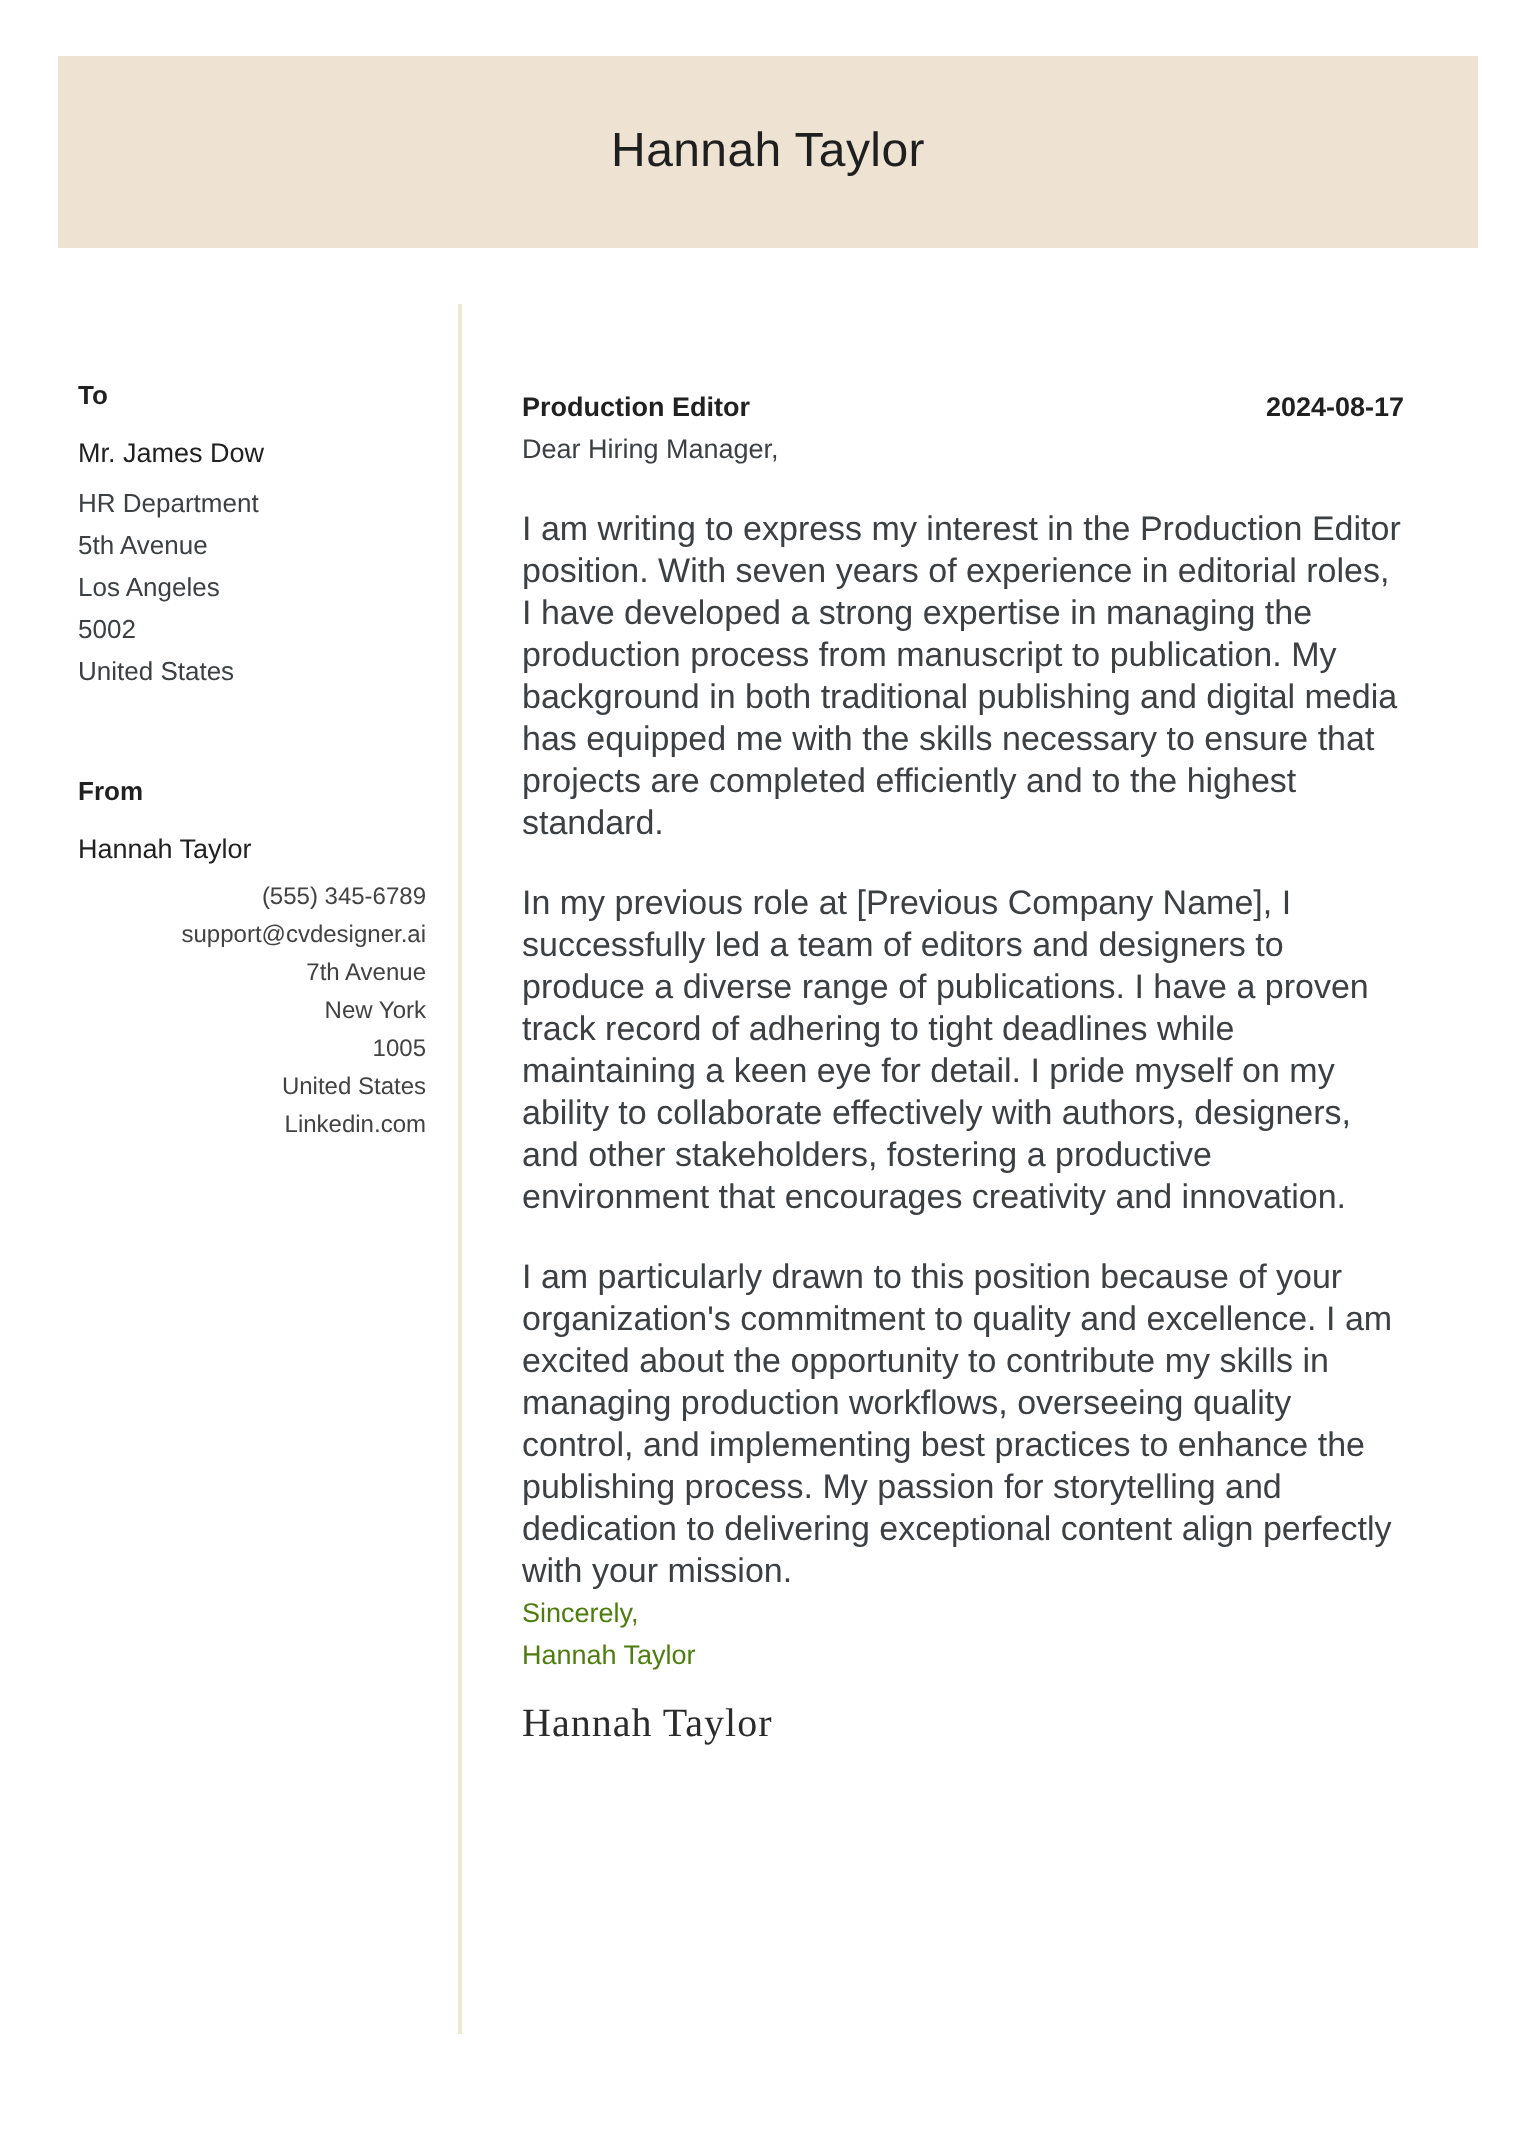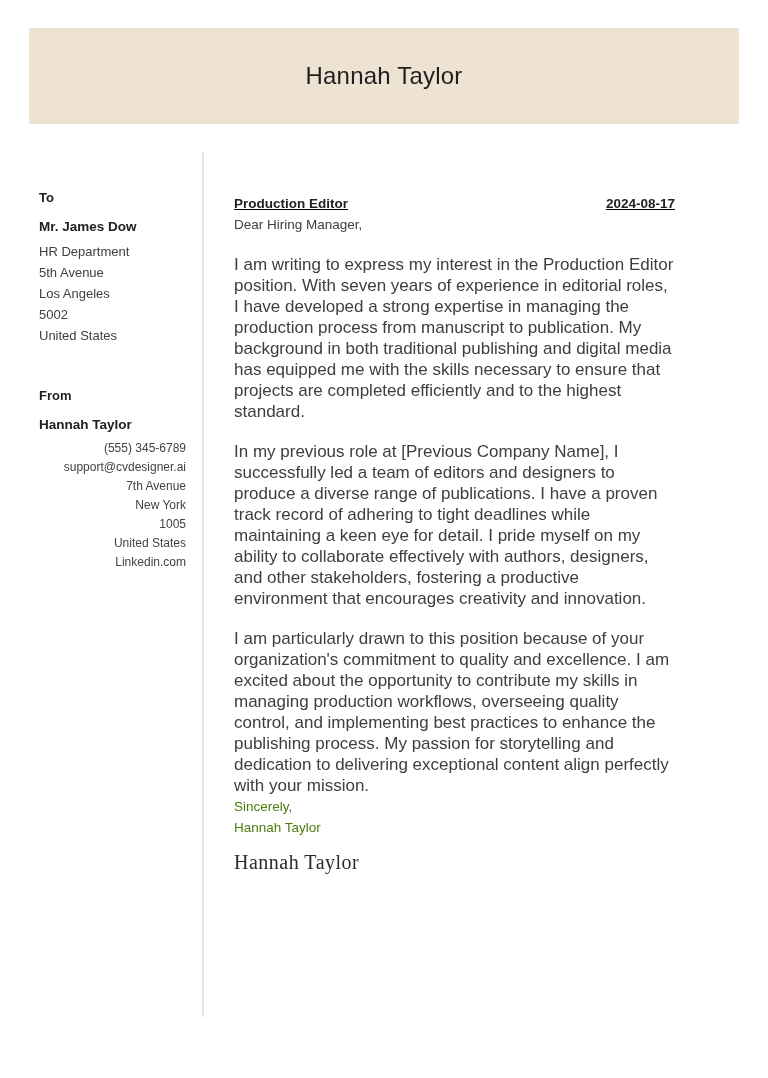--- a/index.html
+++ b/index.html
@@ -31,21 +31,21 @@
     letter-spacing: 0.2px;
     color: #1f1f1f;
   }
   
   .content {
     display: flex;
     margin-top: 28px;
     align-items: stretch;
   }
   .sidebar {
-    width: 202px;
+    width: 229px;
     padding: 38px 16px 0 39px;
     flex: none;
   }
   .divider {
     width: 2px;
     background: #f1e6d6;
     flex: none;
     height: 865px;
   }
   .letter {
@@ -56,42 +56,41 @@
   }
   
   .section-label {
     font-size: 13px;
     font-weight: 700;
     color: #212121;
     margin-bottom: 14px;
   }
   .party-name {
     font-size: 13.5px;
-    font-weight: 700;
+    font-weight: 400;
     color: #212121;
     margin-bottom: 7px;
   }
   .addr-line {
     font-size: 13px;
     line-height: 21px;
     color: #3c4043;
   }
   .from-section { margin-top: 42px; }
   .from-section .addr-line {
     font-size: 12px;
     line-height: 19px;
     color: #424242;
     text-align: right;
   }
   
   .letter-header {
     display: flex;
     justify-content: space-between;
     align-items: baseline;
-    text-decoration: underline;
   }
   .job-title, .letter-date {
     font-size: 13.5px;
     font-weight: 700;
     color: #212121;
     line-height: 20px;
   }
   .salutation {
     font-size: 13.5px;
     line-height: 21px;

